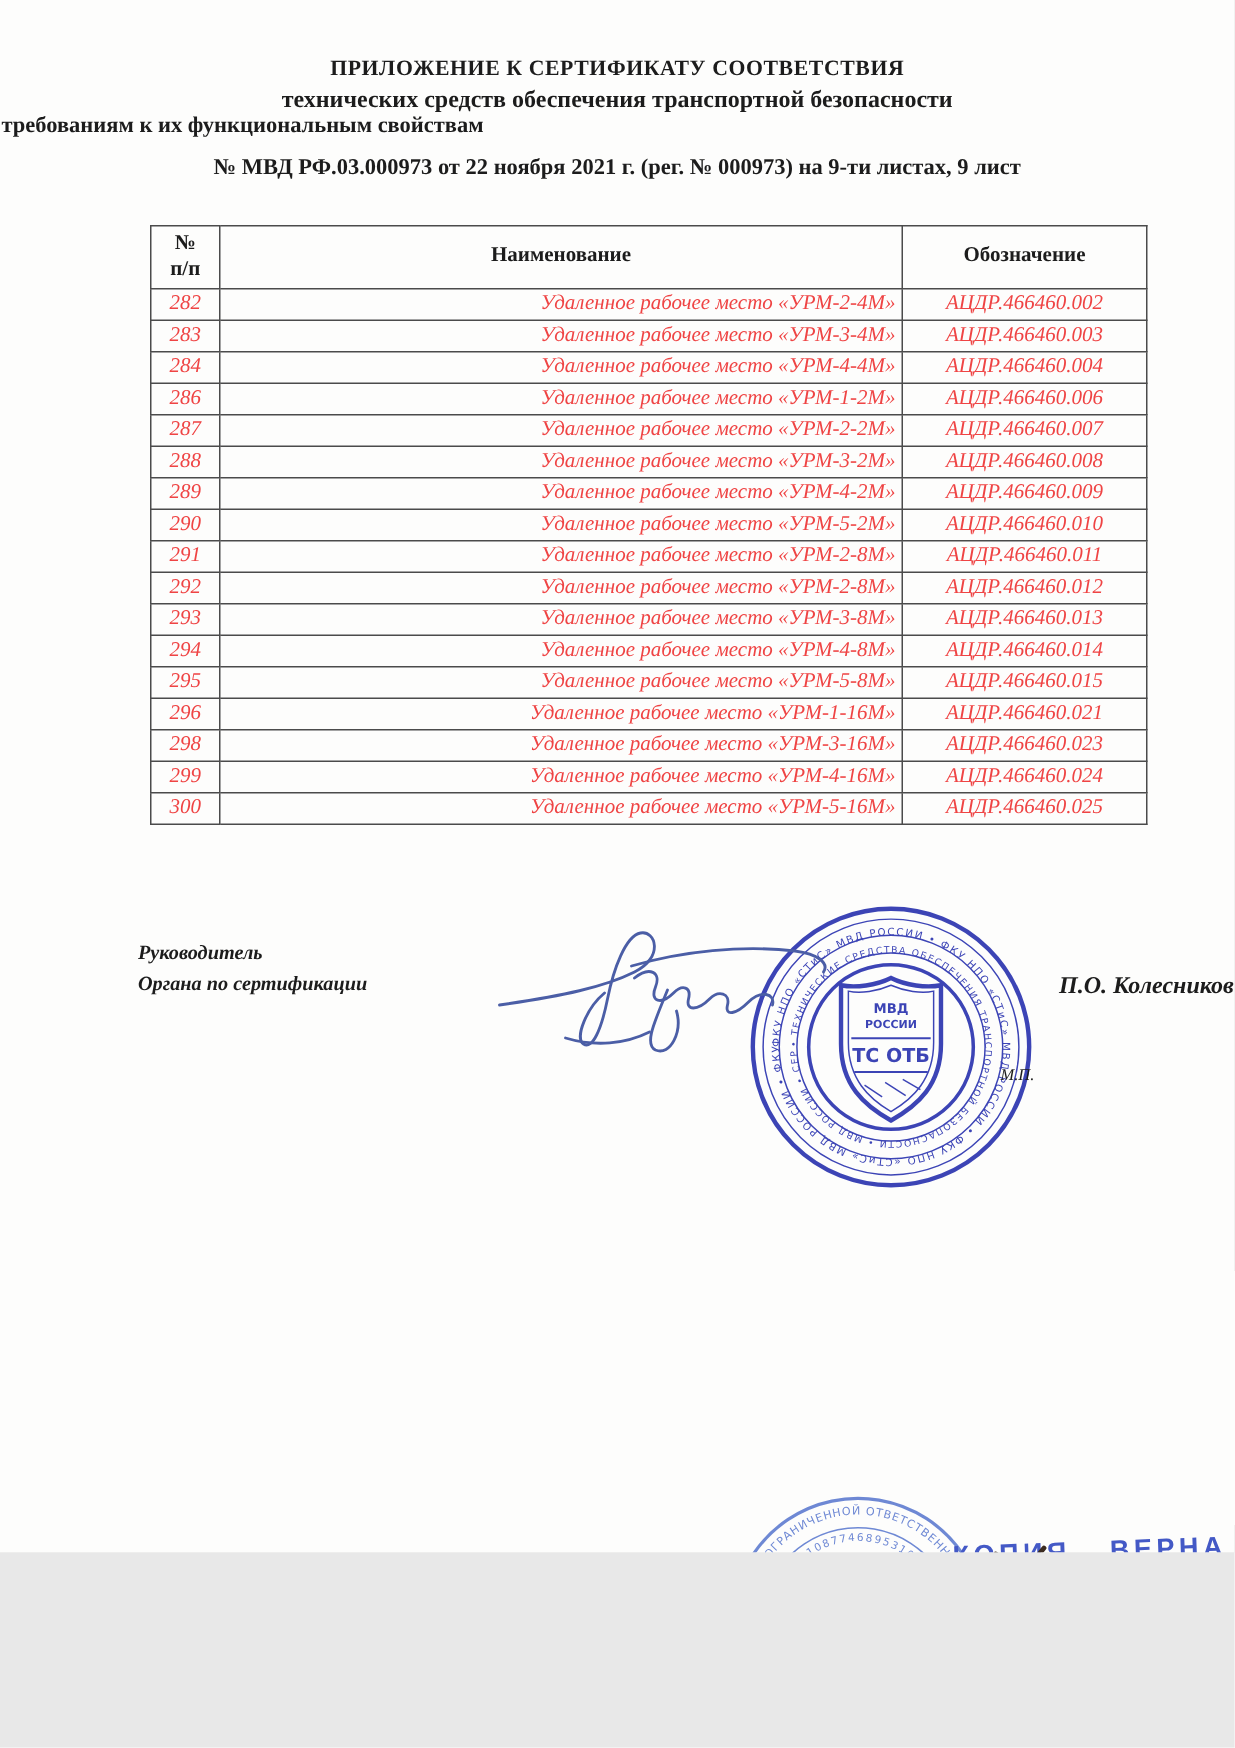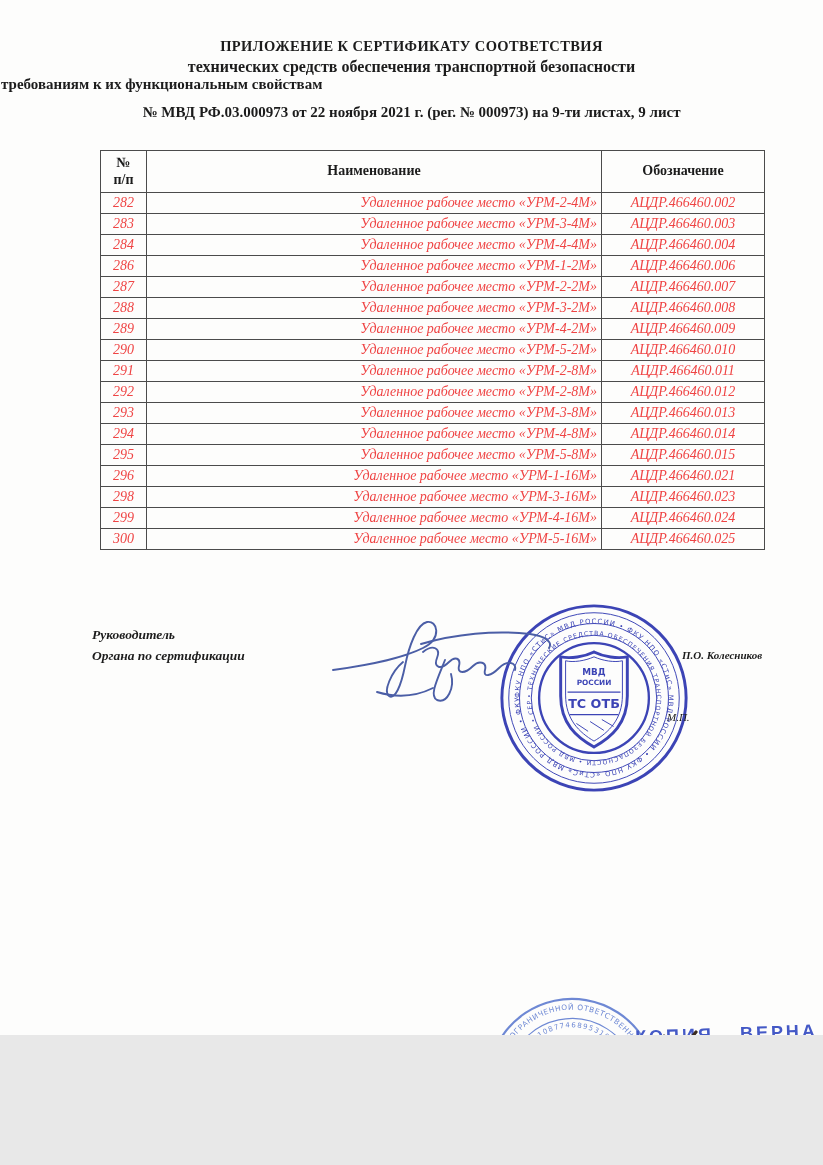--- a/index.html
+++ b/index.html
@@ -28,22 +28,22 @@
   .col-num{width:46px;}
   .col-name{width:455px;}
   .col-code{width:163px;}
   td.c-num{text-align:center;}
   td.c-name{text-align:right;padding-left:9px;}
   td.c-code{text-align:center;}
   .pre{white-space:pre-line;}
   
   .sig-role{position:absolute;left:92px;top:625px;
     font-size:13.5px;font-weight:bold;font-style:italic;line-height:20.5px;}
-  .sig-name{position:absolute;left:682px;top:649px;
-    font-size:11px;font-weight:bold;font-style:italic;white-space:nowrap;}
+  .sig-name{position:absolute;left:706px;top:649px;
+    font-size:16px;font-weight:bold;font-style:italic;white-space:nowrap;}
   .sig-mp{position:absolute;left:667px;top:711px;font-size:11px;font-style:italic;}
   
   .mvd-stamp{position:absolute;left:496px;top:600px;opacity:.92;}
   .mvd-stamp circle,.mvd-stamp path.ring{fill:none;stroke:var(--mvd-blue);}
   .mvd-stamp text{fill:var(--mvd-blue);}
   .shield{fill:none;stroke:var(--mvd-blue);}
   .sig-blue{position:absolute;left:325px;top:600px;}
   .sig-blue path{fill:none;stroke:var(--sign-blue);stroke-width:1.9;
     stroke-linecap:round;stroke-linejoin:round;}
   .tinko-stamp{position:absolute;left:484px;top:995px;opacity:.88;}

